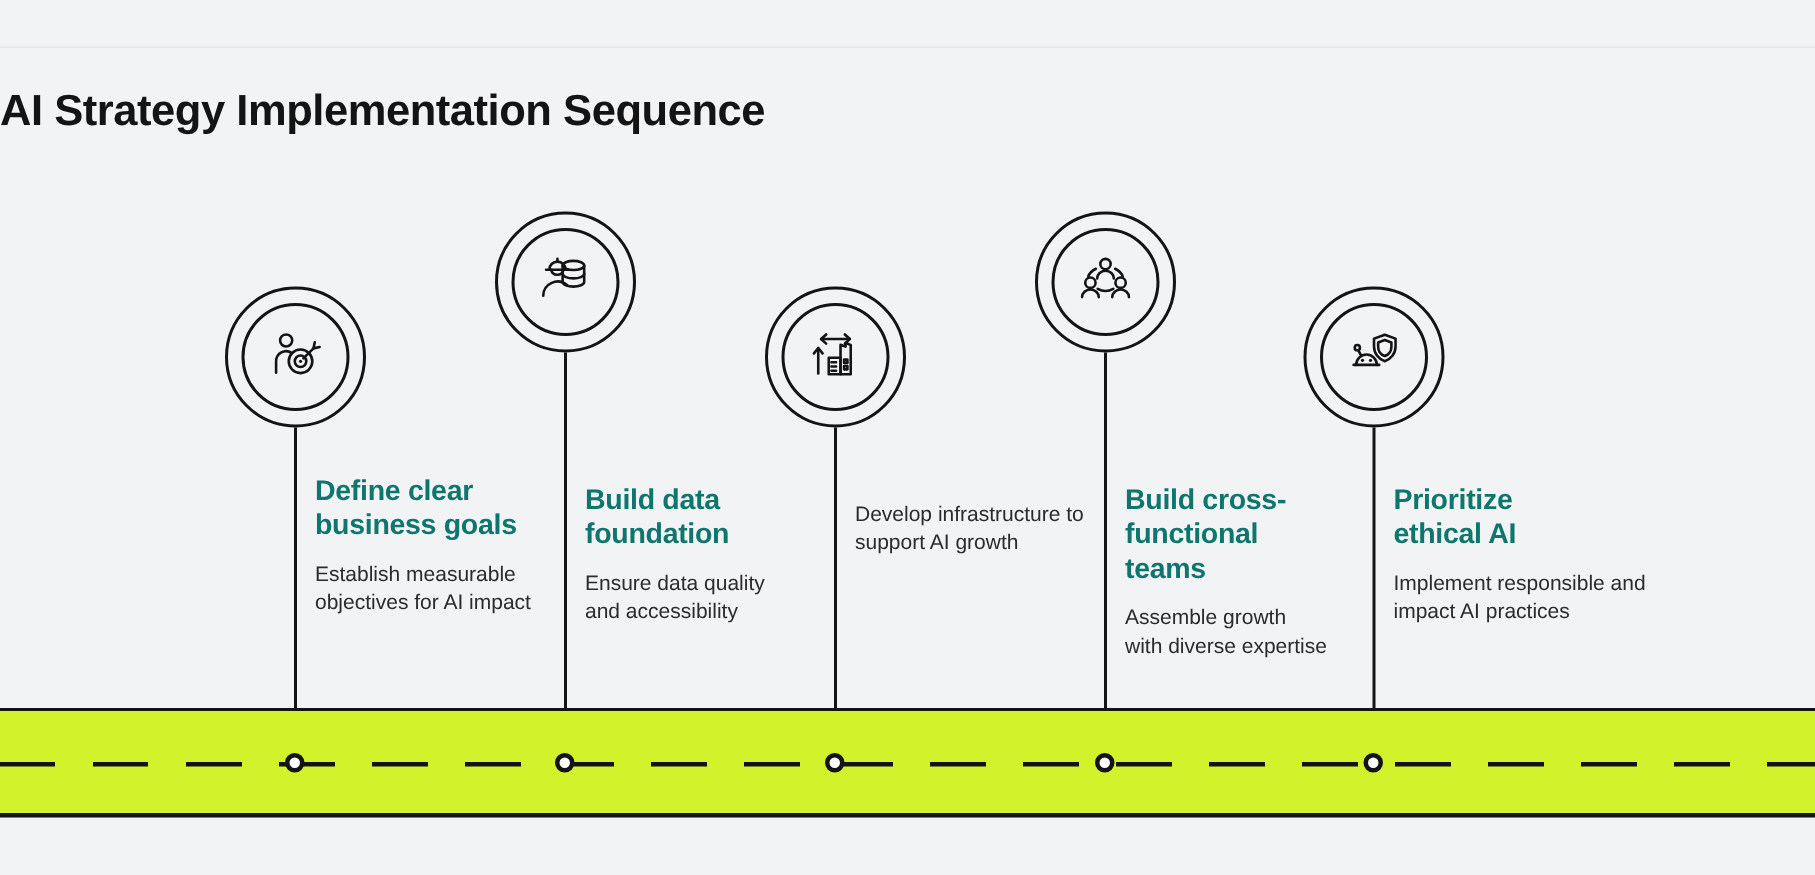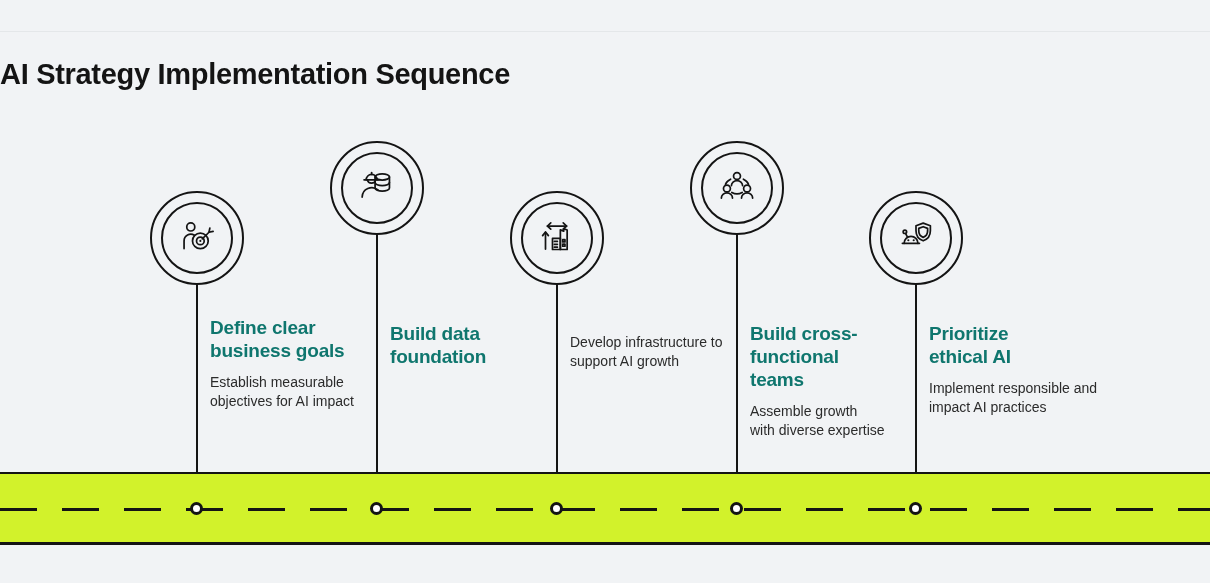--- a/index.html
+++ b/index.html
@@ -141,20 +141,22 @@
           <path d="M18.4 9.8 V7.9"></path>
           <path d="M14 15.5 a4.4 4.4 0 0 0 8.6 0"></path>
           <path d="M8.5 33.5 a10 10 0 0 1 16.5 -7.4"></path>
         </svg>
       </div>
     </div>
     <div class="dot"></div>
     <div class="text-block">
       <div class="m-title">Build data
 foundation</div>
+      <div class="m-desc">Ensure data quality
+and accessibility</div>
     </div>
   </div>
 
   <div class="milestone m2">
     <div class="vline"></div>
     <div class="circle-outer">
       <div class="circle-inner">
         <svg width="46" height="46" viewBox="0 0 48 48" fill="none" stroke="#141414" stroke-width="1.8" stroke-linecap="round" stroke-linejoin="round">
           <path d="M14 11.5 H34"></path>
           <path d="M17.5 8.3 L14 11.5 l3.5 3.2"></path>

